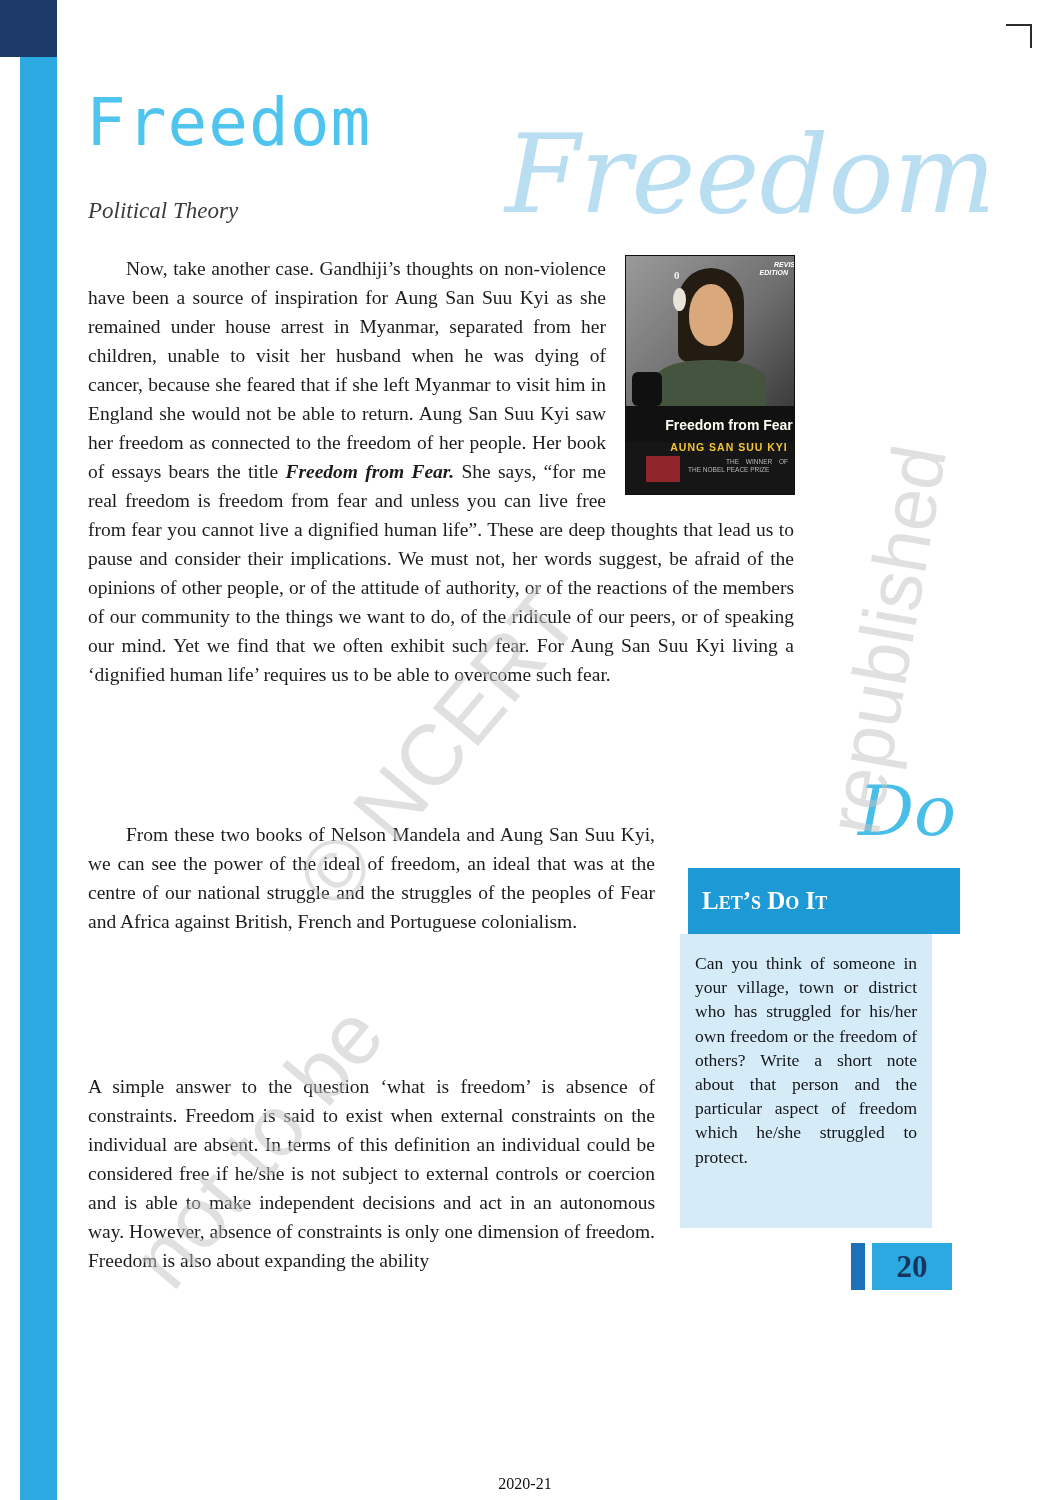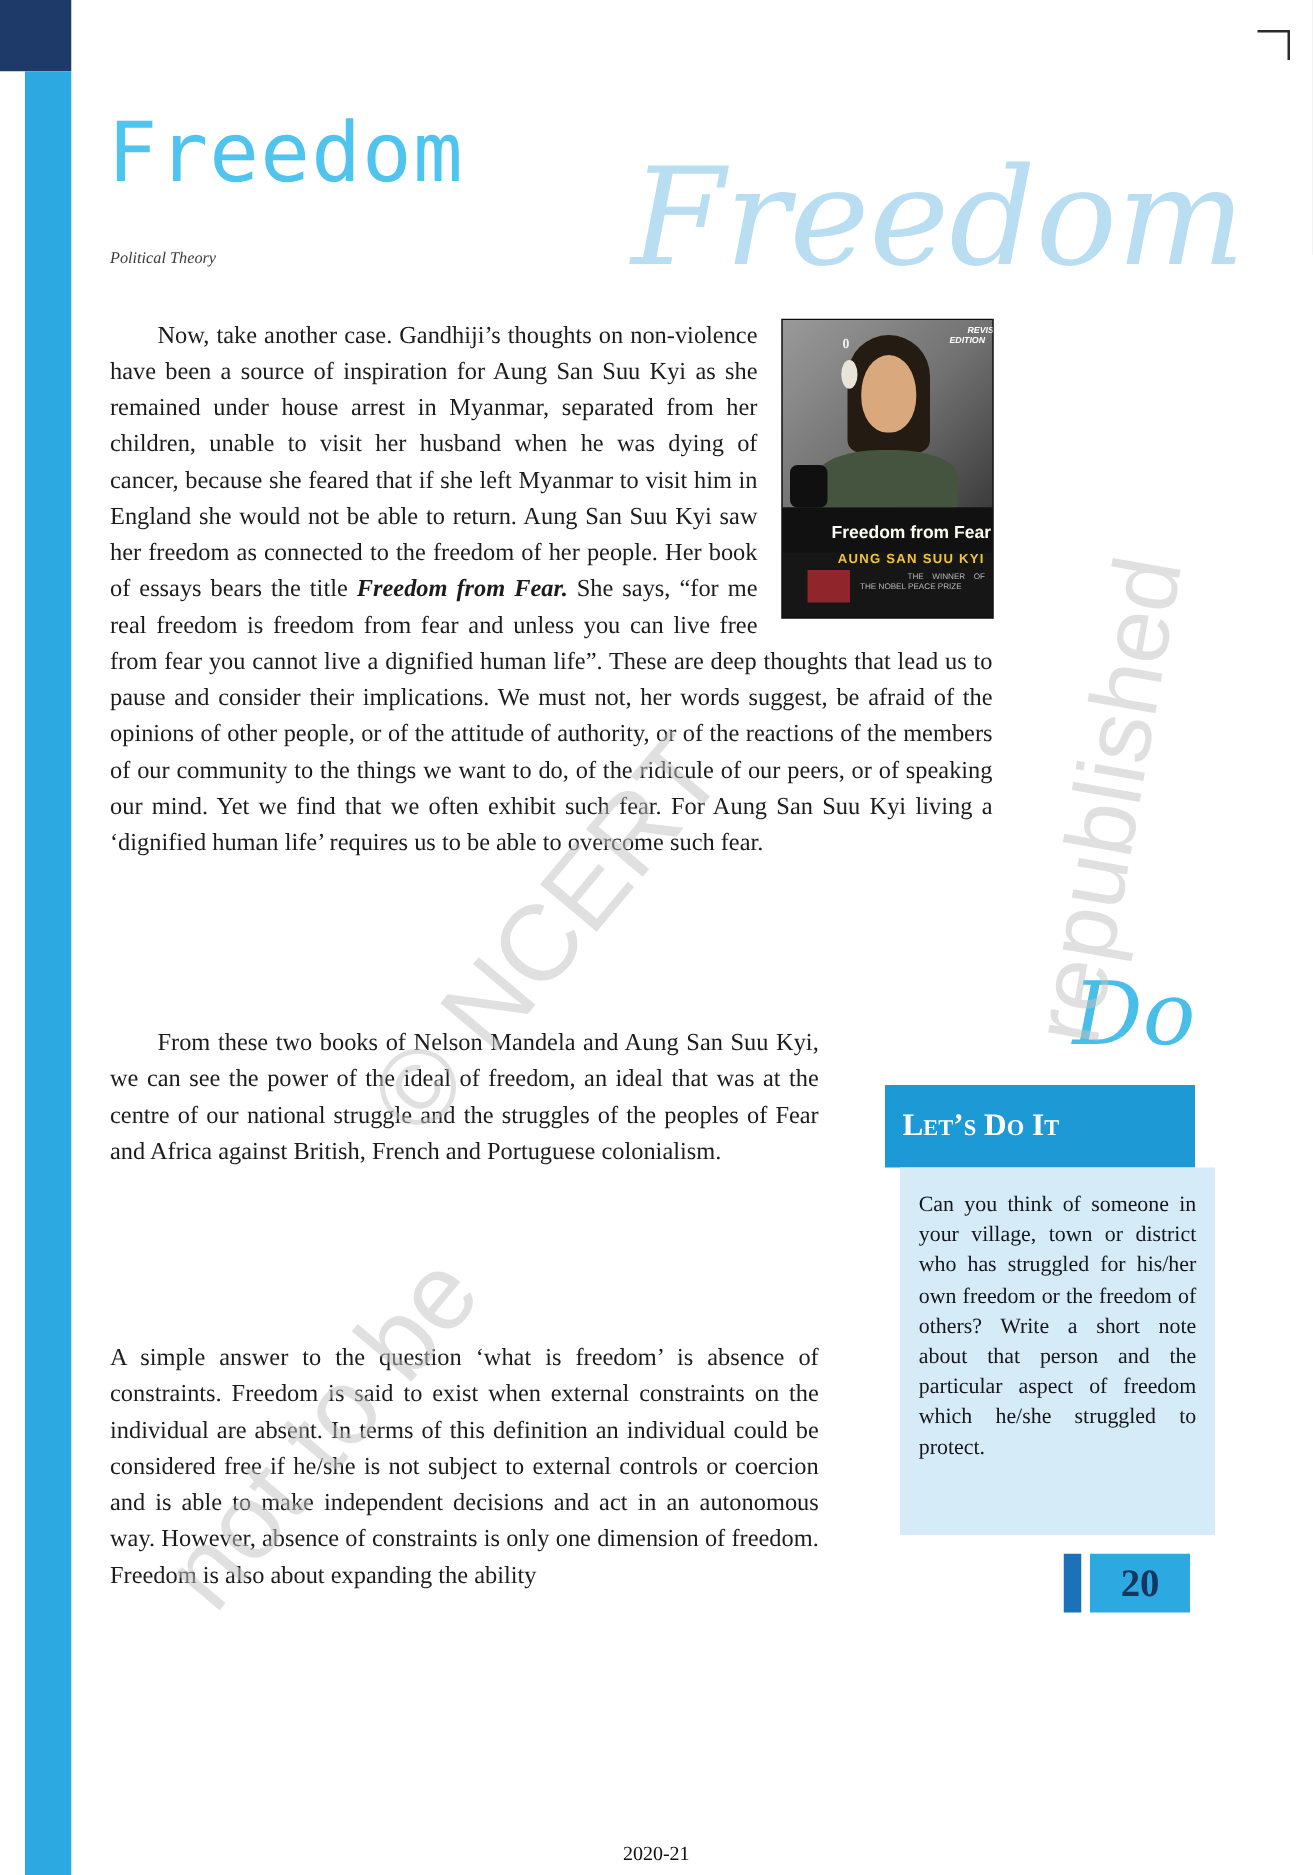--- a/index.html
+++ b/index.html
@@ -3,21 +3,21 @@
 <meta charset="utf-8">
 <style>
   html,body{margin:0;padding:0;background:#e9e9e9;}
   #page{position:relative;width:1050px;height:1500px;background:#ffffff;margin:0 auto;overflow:hidden;font-family:"Liberation Serif",serif;}
 
   .corner-navy{position:absolute;left:0;top:0;width:57px;height:57px;background:#1E3A68;}
   .side-strip{position:absolute;left:20px;top:57px;width:37px;height:1443px;background:#2BA9E0;}
   .crop-mark{position:absolute;left:1006px;top:24px;width:24px;height:22px;border-top:2px solid #2b2b2b;border-right:2px solid #2b2b2b;}
 
   .chapter-title{position:absolute;left:86px;top:84px;font-family:"DejaVu Sans Mono",monospace;font-size:66px;color:#4FC4EE;letter-spacing:1px;z-index:2;}
-  .subject{position:absolute;left:88px;top:198px;font-style:italic;font-size:13px;color:#3c3c3c;z-index:2;}
+  .subject{position:absolute;left:88px;top:198px;font-style:italic;font-size:23px;color:#3c3c3c;z-index:2;}
   .script-wm{position:absolute;left:505px;top:112px;font-family:"DejaVu Serif",serif;font-style:italic;font-size:108px;color:#B9DEF2;z-index:1;}
 
   .para{font-size:19.5px;line-height:29px;color:#1c1c1e;text-align:justify;}
   .indent{text-indent:38px;}
   .p1{position:absolute;left:88px;top:234px;width:706px;z-index:2;}
   .p2{position:absolute;left:88px;top:800px;width:567px;z-index:2;}
   .p3{position:absolute;left:88px;top:1052px;width:567px;z-index:2;}
   .emph{font-style:italic;font-weight:600;}
 
   .section-heading{position:absolute;left:88px;top:990px;font-weight:bold;font-size:27px;color:#1C72B8;font-variant:small-caps;letter-spacing:.5px;z-index:2;}
@@ -32,22 +32,22 @@
   .flower{position:absolute;left:47px;top:32px;width:13px;height:23px;background:#e8e4da;border-radius:50%;}
   .shoulders{position:absolute;left:28px;top:104px;width:112px;height:46px;background:#45543f;border-radius:45% 45% 0 0;}
   .mic{position:absolute;left:6px;top:116px;width:30px;height:34px;background:#101010;border-radius:6px;}
   .cover-title{position:absolute;left:0;top:150px;width:168px;padding:5px 0 2px 0;background:#111111;color:#FDFDF2;font-family:"Liberation Sans",sans-serif;font-size:14px;font-weight:bold;text-align:center;}
   .cover-author{position:absolute;left:0;top:177px;width:168px;color:#F3C431;font-family:"Liberation Sans",sans-serif;font-size:10.5px;font-weight:bold;letter-spacing:1px;text-align:center;}
   .cover-logo{position:absolute;left:20px;top:200px;width:34px;height:26px;background:#90252B;}
   .cover-tagline{position:absolute;left:62px;top:202px;width:100px;color:#b9b9b9;font-family:"Liberation Sans",sans-serif;font-size:6.5px;line-height:8px;}
 
   
   .do-glyph{position:absolute;left:858px;top:770px;font-family:"DejaVu Serif",serif;font-style:italic;font-size:70px;color:#49BEE9;z-index:2;}
-  .activity-header{position:absolute;left:708px;top:868px;width:248px;height:66px;background:#1D99D5;color:#ffffff;font-weight:bold;font-variant:small-caps;font-size:25px;display:flex;align-items:center;padding-left:14px;box-sizing:border-box;z-index:2;}
-  .activity-body{position:absolute;left:680px;top:934px;width:252px;height:294px;background:#D5ECF8;box-sizing:border-box;padding:17px 15px;font-size:17.5px;line-height:24.2px;text-align:justify;color:#15151a;z-index:2;margin-left:40px;}
+  .activity-header{position:absolute;left:688px;top:868px;width:272px;height:66px;background:#1D99D5;color:#ffffff;font-weight:bold;font-variant:small-caps;font-size:25px;display:flex;align-items:center;padding-left:14px;box-sizing:border-box;z-index:2;}
+  .activity-body{position:absolute;left:680px;top:934px;width:252px;height:294px;background:#D5ECF8;box-sizing:border-box;padding:17px 15px;font-size:17.5px;line-height:24.2px;text-align:justify;color:#15151a;z-index:2;}
 
   .pageno-bar{position:absolute;left:851px;top:1243px;width:14px;height:47px;background:#1C72B8;z-index:2;}
   .pageno-box{position:absolute;left:872px;top:1243px;width:80px;height:47px;background:#2BA9E0;color:#17355E;font-weight:bold;font-size:31px;display:flex;align-items:center;justify-content:center;z-index:2;}
   .footer-year{position:absolute;left:0;top:1432px;width:1050px;text-align:center;font-size:16px;color:#101010;z-index:2;margin-top:43px;}
 
   
   .wm{position:absolute;z-index:4;color:#c3c3c3;opacity:.5;font-family:"Liberation Sans",sans-serif;white-space:nowrap;pointer-events:none;}
   .wm-ncert{left:315px;top:845px;font-size:86px;transform:rotate(-50deg);transform-origin:0 50%;}
   .wm-not{left:150px;top:1225px;font-size:86px;transform:rotate(-50deg);transform-origin:0 50%;}
   .wm-pub{left:852px;top:790px;font-size:76px;transform:rotate(-80deg);transform-origin:0 50%;}

